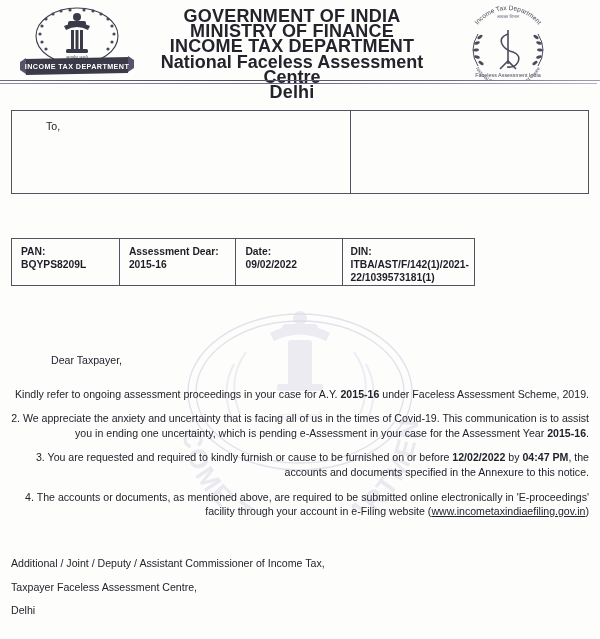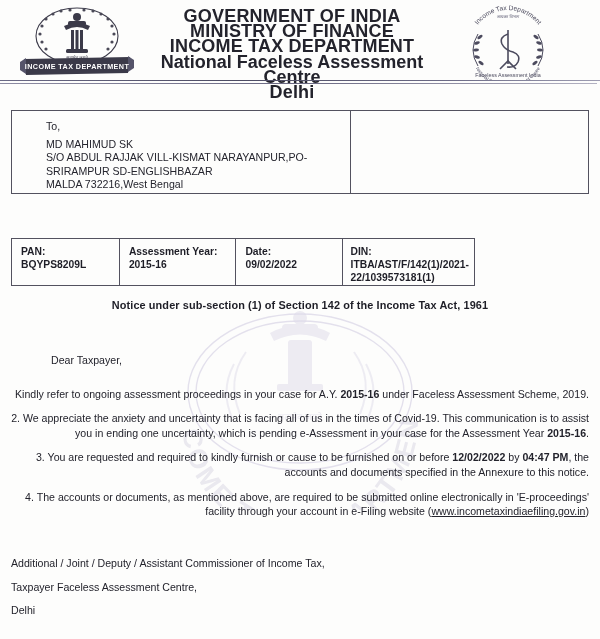--- a/index.html
+++ b/index.html
@@ -330,48 +330,43 @@
   </div>
 
   <div class="rule">
     <div class="r1"></div>
     <div class="r2"></div>
   </div>
 
   <div class="addr-table">
     <div class="addr-cell-left">
       <div class="addr-to">To,</div>
-      <div class="addr-body">MD MAHIMUD SK
-S/O ABDUL RAJJAK VILL-KISMAT NARAYANPUR,PO-
-SRIRAMPUR SD-ENGLISHBAZAR
-MALDA 732216,West Bengal</div>
     </div>
     <div class="addr-cell-right"></div>
   </div>
 
   <div class="meta-table">
     <div class="meta-cell c-pan">
       <span class="meta-label">PAN:</span>
       <span class="meta-value">BQYPS8209L</span>
     </div>
     <div class="meta-cell c-ay">
-      <span class="meta-label">Assessment Year:</span>
+      <span class="meta-label">Assessment Dear:</span>
       <span class="meta-value">2015-16</span>
     </div>
     <div class="meta-cell c-date">
       <span class="meta-label">Date:</span>
       <span class="meta-value">09/02/2022</span>
     </div>
     <div class="meta-cell c-din">
       <span class="meta-label">DIN:</span>
       <span class="meta-value">ITBA/AST/F/142(1)/2021-22/1039573181(1)</span>
     </div>
   </div>
 
-  <div class="notice-title">Notice under sub-section (1) of Section 142 of the Income Tax Act, 1961</div>
 
   <div class="body">
     <p class="salutation">Dear Taxpayer,</p>
 
     <p class="para"><span>Kindly refer to ongoing assessment proceedings in your case for A.Y. </span><b>2015-16</b><span> under Faceless Assessment Scheme, 2019.</span></p>
 
     <p class="para"><span>2.  We appreciate the anxiety and uncertainty that is facing all of us in the times of Covid-19. This communication is to assist you in ending one uncertainty, which is pending e-Assessment in your case for the Assessment Year  </span><b>2015-16</b><span>.</span></p>
 
     <p class="para"><span>3.  You are requested and required to kindly furnish or cause to be furnished on or before </span><b>12/02/2022</b><span> by </span><b>04:47 PM</b><span>, the accounts and documents specified in the Annexure to this notice.</span></p>
 

